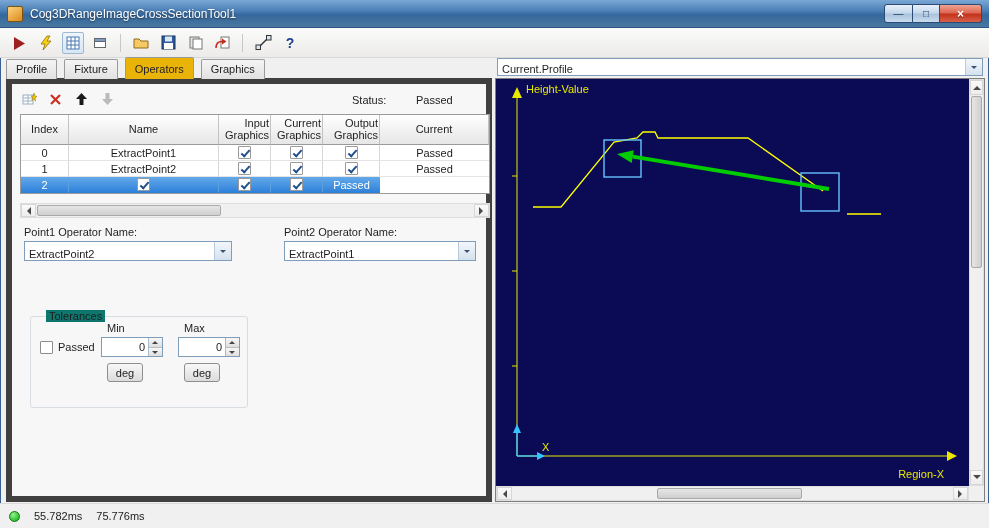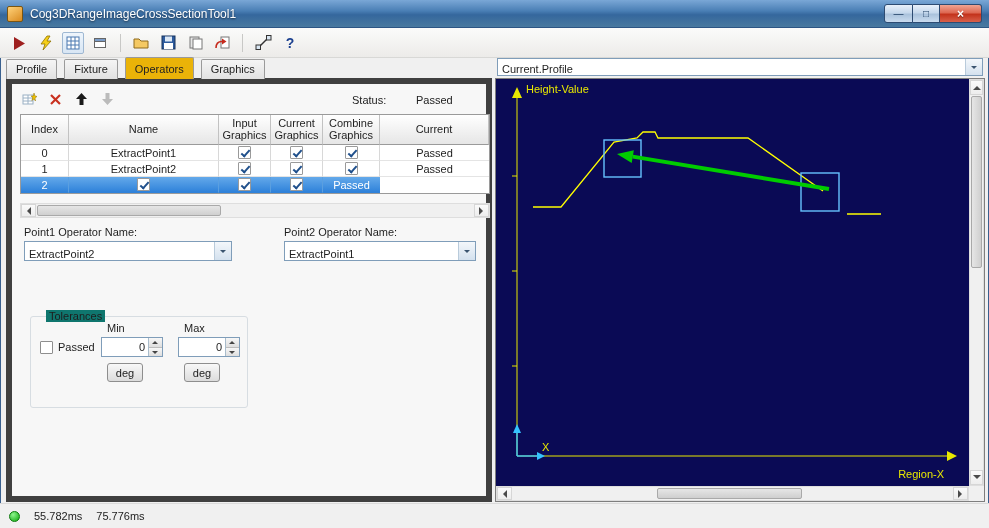--- a/index.html
+++ b/index.html
@@ -33,21 +33,21 @@
 .minibar{position:absolute;left:8px;top:6px;height:18px;display:flex;align-items:center;gap:8px}
 .mibtn{width:18px;height:18px;display:flex;align-items:center;justify-content:center}
 .statuslab{position:absolute;left:340px;top:10px;color:#222}
 .statusval{position:absolute;left:404px;top:10px;color:#222}
 
 
 .optable{position:absolute;left:8px;top:30px;width:470px;border:1px solid #9a9a9a;background:#fff}
 .trow{display:grid;grid-template-columns:48px 150px 52px 52px 57px 1fr}
 .c{border-right:1px solid #d8d8d8;display:flex;align-items:center;justify-content:center;overflow:hidden}
 .c:last-child{border-right:none}
-.thead .c{background:linear-gradient(#ffffff,#e6e6e6);border-right:1px solid #c2c2c2;border-bottom:1px solid #9a9a9a;height:30px;white-space:normal;text-align:center;line-height:1.08;padding:1px}
+.thead .c{background:linear-gradient(#ffffff,#e6e6e6);border-right:1px solid #c2c2c2;border-bottom:1px solid #9a9a9a;height:30px;white-space:normal;text-align:right;line-height:1.08;padding:1px}
 .brow .c{border-bottom:1px solid #e4e4e4;height:16px;font-size:11px;background:#fff}
 .brow.selected .c{background:linear-gradient(#64a9ea,#2f82da);color:#fff;border-bottom-color:#2f82da;border-right-color:#5a9fe0}
 .cb{width:13px;height:13px;border:1px solid #9a9a9a;background:#fff;position:relative;display:inline-block;border-radius:1px}
 .cb.checked::after{content:"";position:absolute;left:2px;top:3px;width:7px;height:3px;border-left:2px solid #20508c;border-bottom:2px solid #20508c;transform:rotate(-48deg)}
 
 
 .hsb{position:absolute;height:15px;background:#f0f0f0;border:1px solid #dedede;display:flex}
 .vsb{position:absolute;width:15px;background:#f0f0f0;border:1px solid #dedede;display:flex;flex-direction:column}
 .sbbtn{flex:0 0 15px;background:linear-gradient(#fafafa,#ededed);border:1px solid #d6d6d6;display:flex;align-items:center;justify-content:center}
 .htrack{flex:1;position:relative}
@@ -211,21 +211,21 @@
   </div>
   <div class="statuslab">Status:</div>
   <div class="statusval">Passed</div>
 
   <div class="optable">
     <div class="trow thead">
       <div class="c">Index</div>
       <div class="c">Name</div>
       <div class="c">Input Graphics</div>
       <div class="c">Current Graphics</div>
-      <div class="c">Combine Graphics</div>
+      <div class="c">Output Graphics</div>
       <div class="c">Current</div>
     </div>
     <div class="trow brow">
       <div class="c">0</div>
       <div class="c">ExtractPoint1</div>
       <div class="c">
           <span class="cb checked"></span>
         </div>
       <div class="c">
           <span class="cb checked"></span>

